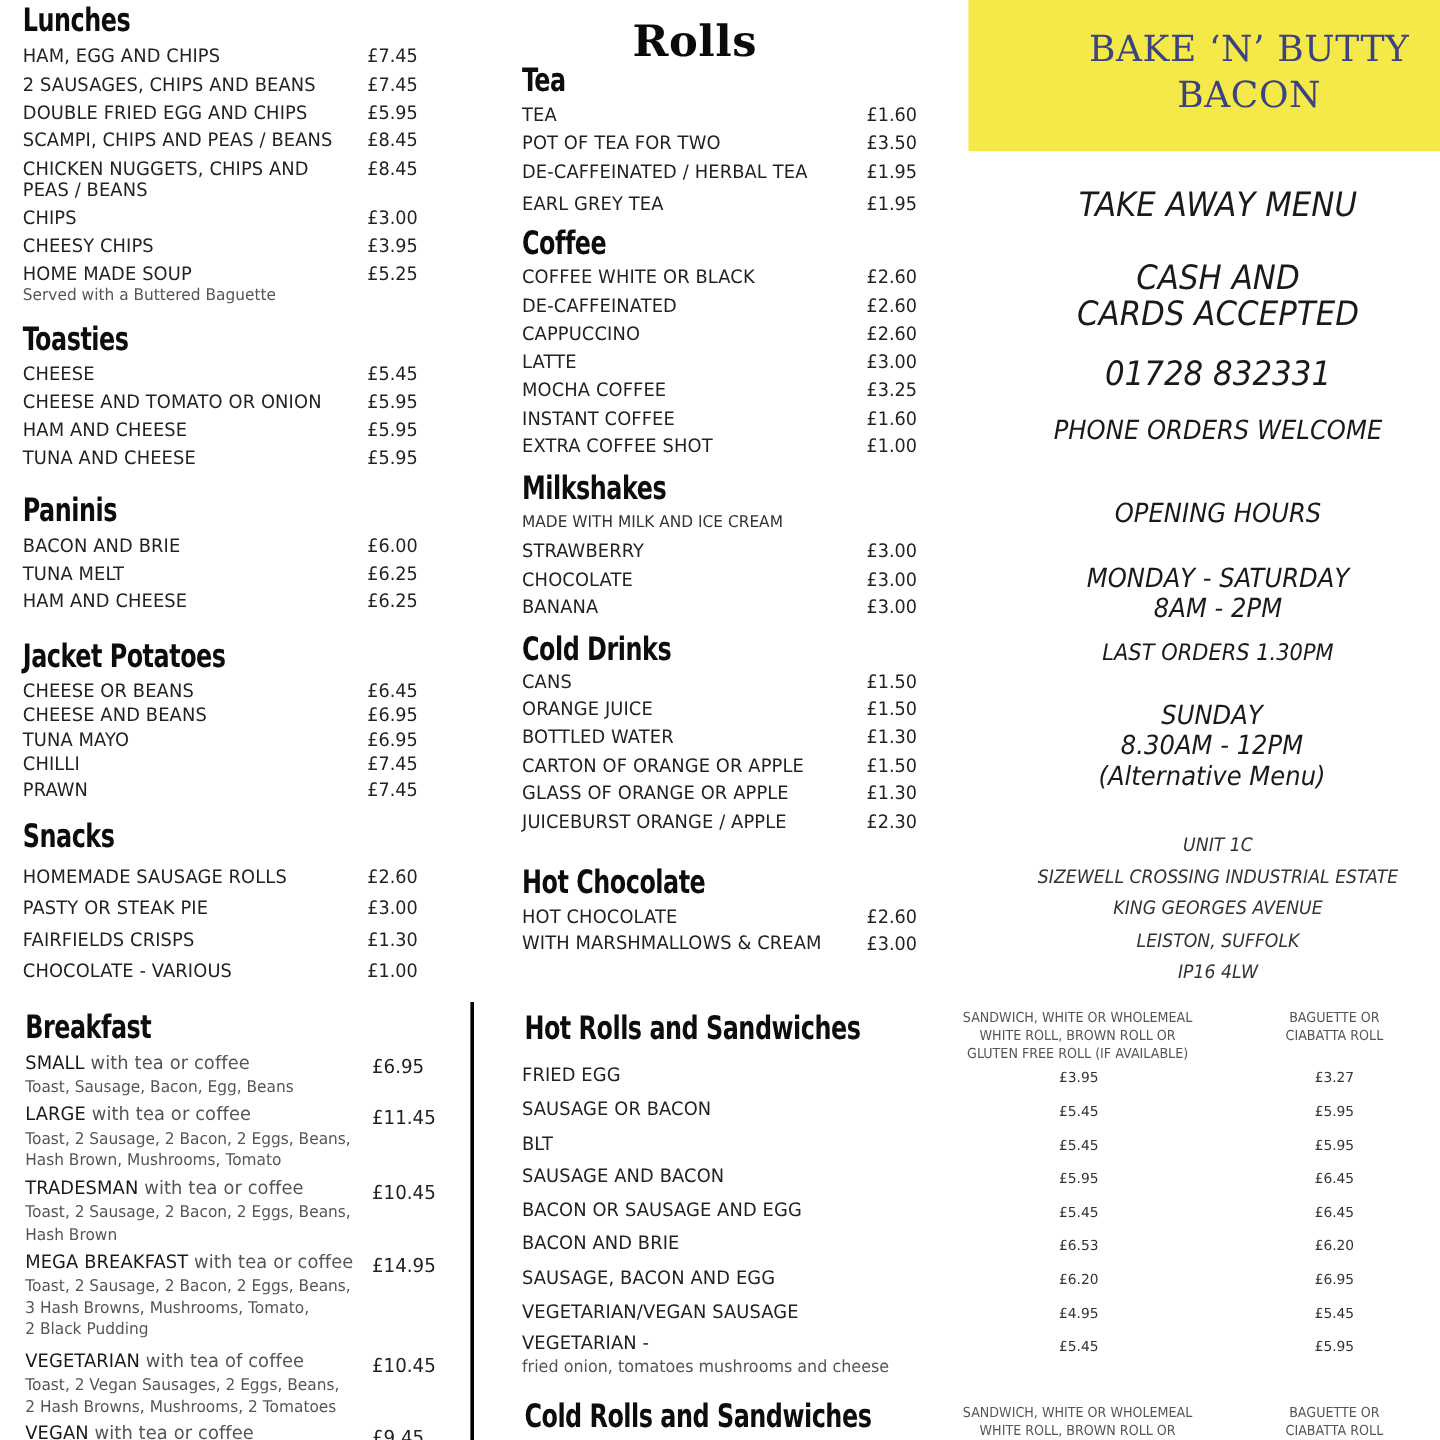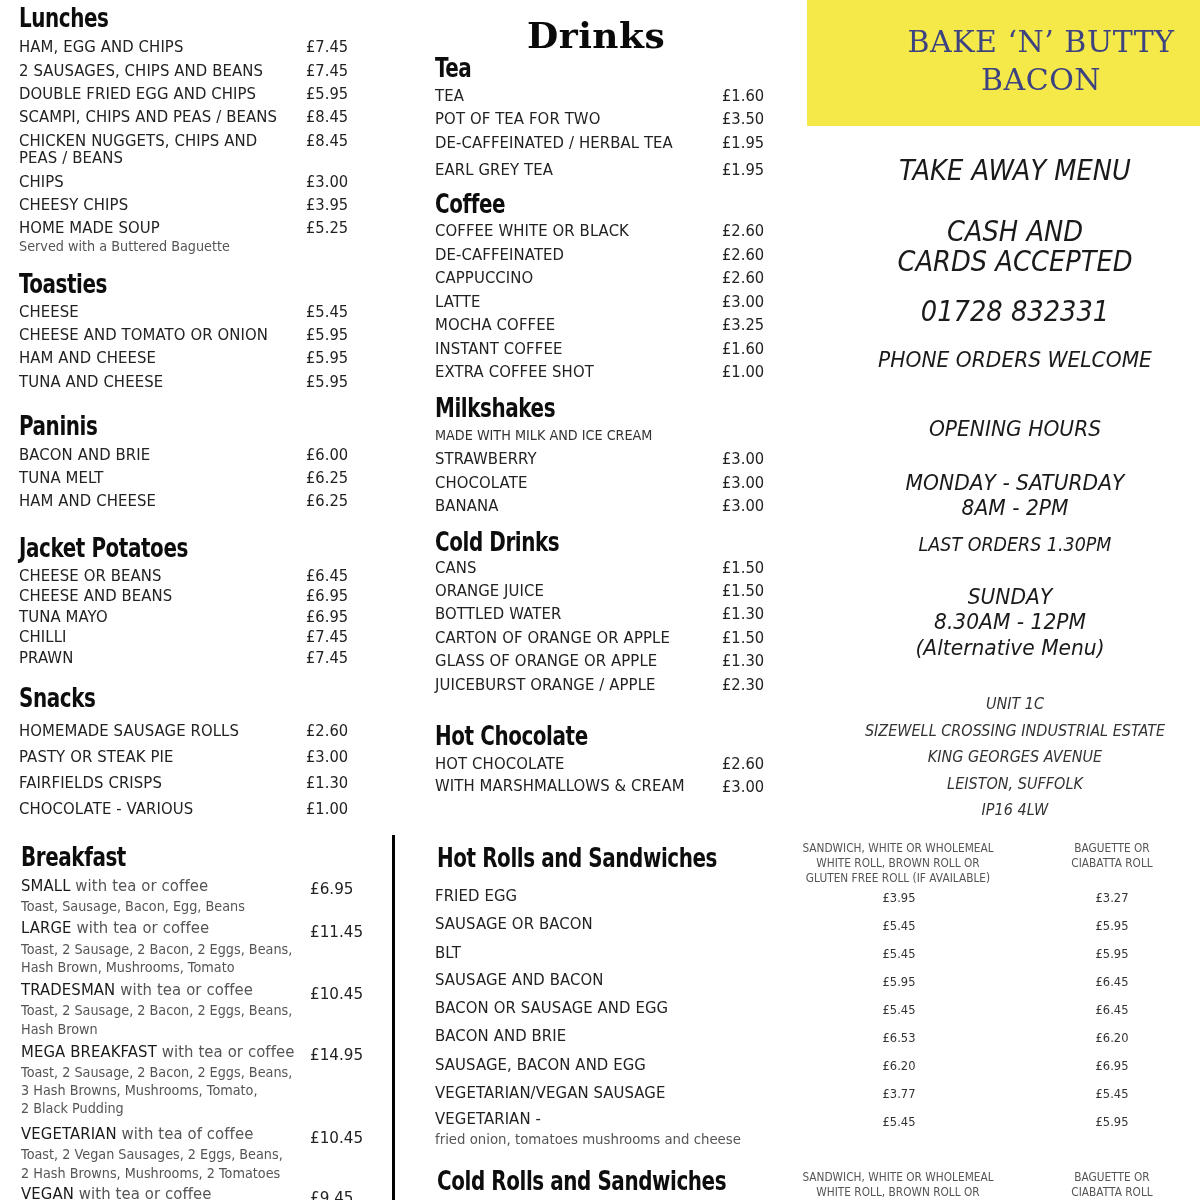--- a/index.html
+++ b/index.html
@@ -216,21 +216,21 @@
   <div class="price" style="left:310px;top:1128px;font-size:16px;">£10.45</div>
   <div class="sub" style="left:21px;top:1146px;">Toast, 2 Vegan Sausages, 2 Eggs, Beans,</div>
   <div class="sub" style="left:21px;top:1165px;">2 Hash Browns, Mushrooms, 2 Tomatoes</div>
 
   <div class="item" style="left:21px;top:1185px;"><span class="bold-part">VEGAN</span><span class="sub-light"> with tea or coffee</span></div>
   <div class="price" style="left:310px;top:1188px;font-size:16px;">£9.45</div>
 </div>
 
 <div class="vline"></div>
 
-<div class="drinks-title">Drinks</div>
+<div class="drinks-title">Rolls</div>
 
 <div>
   <div class="sec-title" style="left:435px;top:52px;">Tea</div>
   <div class="item" style="left:435px;top:87px;">TEA</div>
   <div class="price" style="left:722px;top:87px;">£1.60</div>
   <div class="item" style="left:435px;top:110px;">POT OF TEA FOR TWO</div>
   <div class="price" style="left:722px;top:110px;">£3.50</div>
   <div class="item" style="left:435px;top:134px;">DE-CAFFEINATED / HERBAL TEA</div>
   <div class="price" style="left:722px;top:134px;">£1.95</div>
   <div class="item" style="left:435px;top:161px;">EARL GREY TEA</div>
@@ -325,21 +325,21 @@
 
   <div class="item" style="left:435px;top:1027px;">BACON AND BRIE</div>
   <div class="sprice" style="left:859px;top:1031px;">£6.53</div>
   <div class="sprice" style="left:1072px;top:1031px;">£6.20</div>
 
   <div class="item" style="left:435px;top:1056px;">SAUSAGE, BACON AND EGG</div>
   <div class="sprice" style="left:859px;top:1059px;">£6.20</div>
   <div class="sprice" style="left:1072px;top:1059px;">£6.95</div>
 
   <div class="item" style="left:435px;top:1084px;">VEGETARIAN/VEGAN SAUSAGE</div>
-  <div class="sprice" style="left:859px;top:1087px;">£3.77</div>
+  <div class="sprice" style="left:859px;top:1087px;">£4.95</div>
   <div class="sprice" style="left:1072px;top:1087px;">£5.45</div>
 
   <div class="item" style="left:435px;top:1110px;">VEGETARIAN -</div>
   <div class="sub" style="left:435px;top:1131px;font-size:14px;">fried onion, tomatoes mushrooms and cheese</div>
   <div class="sprice" style="left:859px;top:1115px;">£5.45</div>
   <div class="sprice" style="left:1072px;top:1115px;">£5.95</div>
 </div>
 
 <div>
   <div class="sec-title" style="left:437px;top:1165px;">Cold Rolls and Sandwiches</div>

